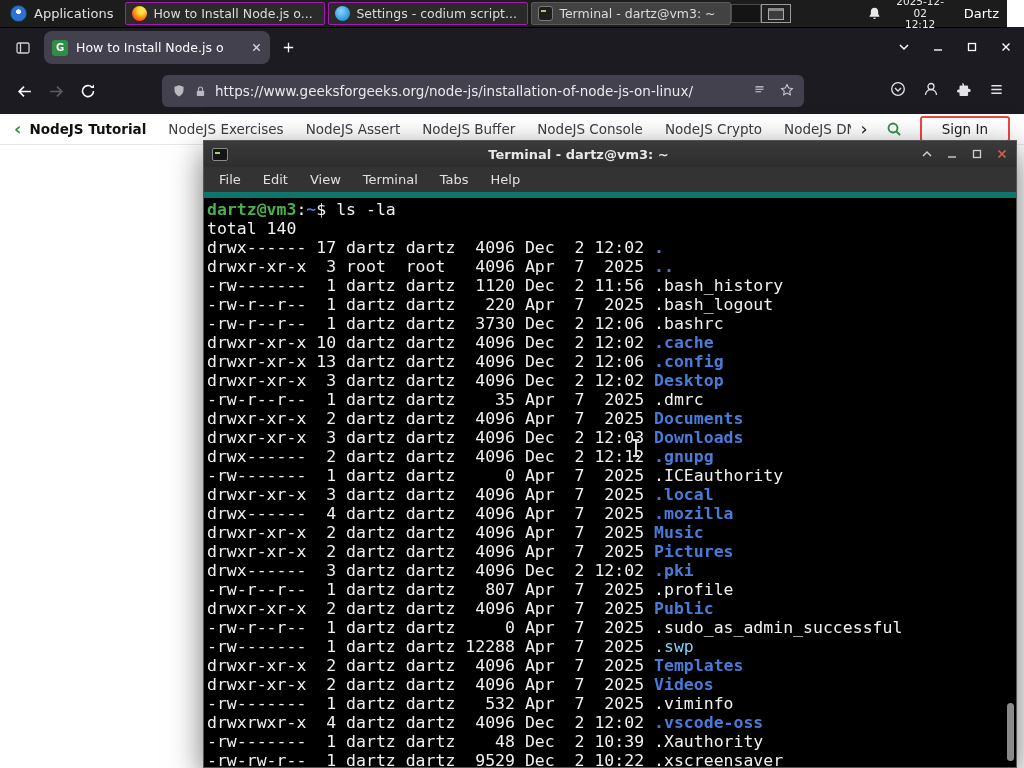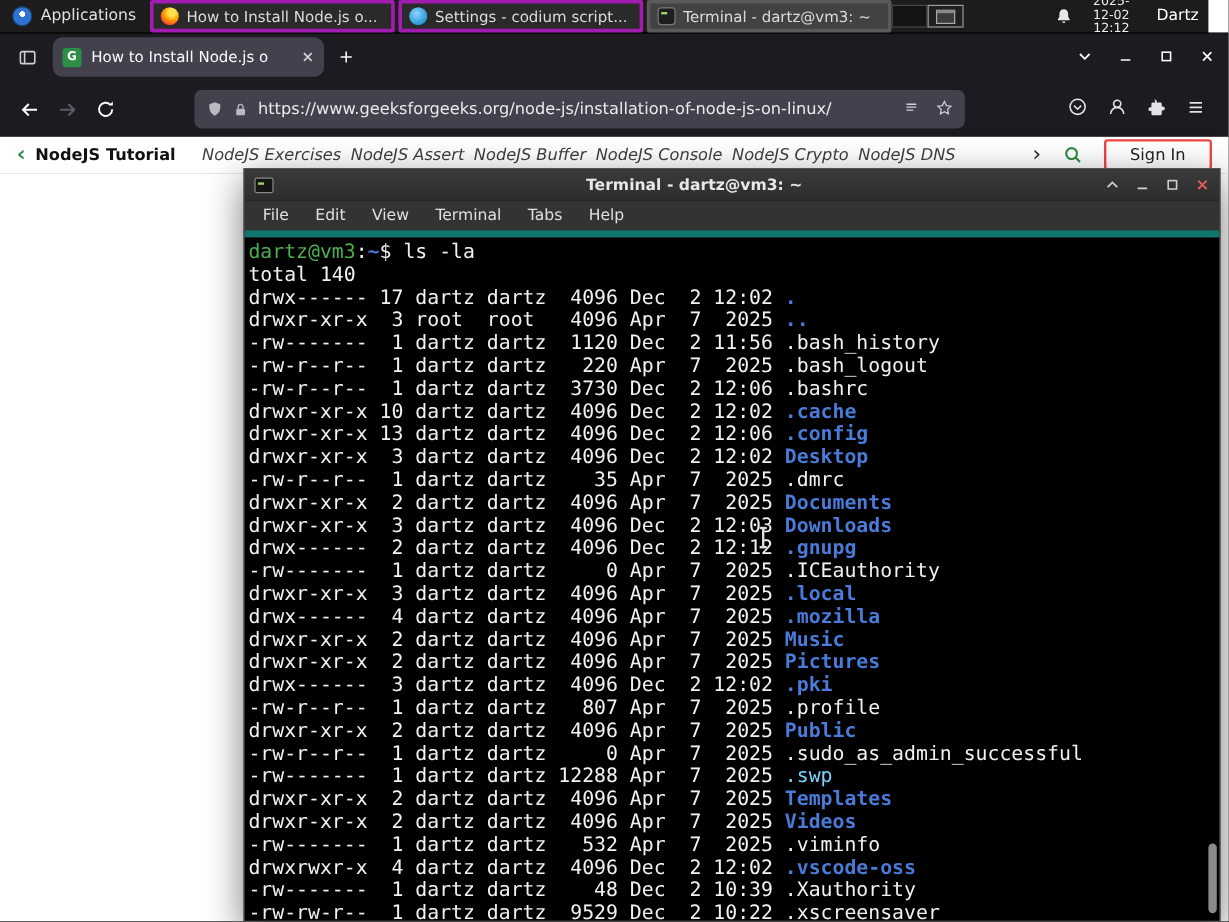--- a/index.html
+++ b/index.html
@@ -3,21 +3,21 @@
 <meta charset="utf-8">
 <style>
   html,body{margin:0;padding:0;background:#000;}
   .screen{position:relative;width:1024px;height:768px;overflow:hidden;background:#fff;font-family:"DejaVu Sans",sans-serif;}
 
   
   .panel{position:absolute;top:0;left:0;right:17px;height:27px;background:#1c1c1c;display:flex;align-items:center;color:#e0e0e0;font-size:13px;z-index:200;border-bottom:1px solid #000;}
   .apps{display:flex;align-items:center;gap:7px;padding:0 10px;height:100%;}
   .apps-icon{width:17px;height:17px;border-radius:50%;background:radial-gradient(circle at 50% 38%,#ffffff 0 19%,#2f73d0 21% 100%);border:1px solid #16406f;box-sizing:border-box;}
   .taskbar{display:flex;gap:3px;align-items:center;height:100%;margin-left:2px;}
-  .task-btn{width:186px;height:21px;display:flex;align-items:center;gap:6px;padding:0 6px;background:#2a2a2a;border:3px solid #a21caf;border-radius:2px;overflow:hidden;}
+  .task-btn{width:186px;height:21px;display:flex;align-items:center;gap:6px;padding:0 6px;background:#2a2a2a;border:1px solid #a21caf;border-radius:2px;overflow:hidden;}
   .task-btn.active{background:#424242;border-color:#5a5a5a;}
   .ticon{width:15px;height:15px;flex:none;border-radius:3px;}
   .firefox-icon{border-radius:50%;background:radial-gradient(circle at 62% 30%,#ffe14d 0 22%,#ff9a00 48%,#ff4f2e 72%,#b5179e 100%);}
   .codium-icon{border-radius:50%;background:radial-gradient(circle at 40% 35%,#8ed1ff,#2196d4 75%);}
   .terminal-icon{background:#1e1e1e;border:1px solid #7a7a7a;box-sizing:border-box;position:relative;}
   .terminal-icon::after{content:"";position:absolute;left:2px;top:3px;width:5px;height:2px;background:#9fd468;}
   .ttext{font-size:12.5px;white-space:nowrap;overflow:hidden;color:#dcdcdc;}
   .pager{display:flex;margin-left:auto;margin-right:76px;}
   .pager-cell{width:30px;height:19px;background:#141414;border:1px solid #4a4a4a;box-sizing:border-box;}
   .pager-cell.active{border-color:#9a9a9a;background:#202020;display:grid;place-items:center;}
@@ -40,40 +40,40 @@
   .nav-btn{width:32px;height:32px;display:grid;place-items:center;color:#fbfbfe;border-radius:4px;}
   .nav-btn.disabled{color:#5c5b66;}
   .urlbar{width:642px;height:32px;margin-left:58px;background:#42414d;border-radius:6px;display:flex;align-items:center;padding:0 10px;gap:8px;box-sizing:border-box;}
   .url-icon{color:#b9b9c2;display:grid;place-items:center;flex:none;}
   .url-text{font-size:13.5px;color:#e9e9ef;white-space:nowrap;overflow:hidden;flex:1;}
   .url-actions{display:flex;gap:14px;color:#cfcfd8;align-items:center;}
   .toolbar-right{display:flex;align-items:center;gap:17px;margin-left:auto;margin-right:12px;color:#e2e2e8;}
   .site-nav{position:absolute;top:87px;left:0;right:0;height:31px;background:#fff;display:flex;align-items:center;padding:0 14px;color:#3c4043;border-bottom:1px solid #e8e8e8;box-sizing:border-box;}
   .chev-left{color:#2f8d46;font-weight:bold;font-size:18px;margin-right:8px;line-height:1;}
   .nav-primary{font-weight:700;color:#111;font-size:13.5px;margin-right:22px;white-space:nowrap;}
-  .site-items{display:flex;gap:8px;font-size:13.5px;white-space:nowrap;overflow:hidden;flex:1;font-style:italic;}
+  .site-items{display:flex;gap:22px;font-size:13.5px;white-space:nowrap;overflow:hidden;flex:1;}
   .site-right{display:flex;align-items:center;gap:18px;margin-left:10px;}
   .chev-right{color:#222;font-size:18px;line-height:1;}
   .search-btn{color:#2f8d46;display:grid;place-items:center;}
   .signin{font-size:13.5px;color:#202124;border:2px solid #ef4444;border-radius:3px;padding:3px 20px;white-space:nowrap;}
   .page{position:absolute;top:118px;left:0;right:0;bottom:0;background:#ffffff;}
 
   
   .terminal{position:absolute;left:203px;top:140px;width:814px;height:628px;border:1px solid #555;box-shadow:0 10px 30px rgba(0,0,0,.55);display:flex;flex-direction:column;z-index:100;box-sizing:border-box;background:#000;}
   .term-title{height:26px;flex:none;background:linear-gradient(#3a3a3a,#2d2d2d);display:flex;align-items:center;padding:0 8px;color:#e8e8e8;}
   .term-title-icon{width:16px;height:13px;background:#151515;border:1px solid #8a8a8a;border-radius:2px;margin-right:8px;position:relative;box-sizing:border-box;flex:none;}
   .term-title-icon::after{content:"";position:absolute;left:2px;top:3px;width:5px;height:2px;background:#9fd468;}
   .term-title-text{flex:1;text-align:center;font-weight:bold;font-size:13px;}
   .term-win-controls{display:flex;gap:13px;align-items:center;color:#cfcfcf;flex:none;}
   .term-close{color:#e05f55;}
   .term-menu{height:25px;flex:none;background:#333;display:flex;align-items:center;padding-left:4px;color:#e0e0e0;font-size:13px;border-bottom:6px solid #0f766e;}
   .term-menu-item{padding:0 11px;}
   .term-body{flex:1;position:relative;background:#000;overflow:hidden;padding:2px 0 0 3px;font-family:"DejaVu Sans Mono",monospace;font-size:16.5px;line-height:19px;color:#f1f1f1;}
   .tline{white-space:pre;height:19px;}
-  .tg{color:#4CAF50;font-weight:normal;}
+  .tg{color:#4CAF50;font-weight:bold;}
   .tb{color:#4a7bd9;font-weight:bold;}
   .dim{color:#7dd3fc;}
   .term-scroll{position:absolute;right:2px;bottom:6px;width:7px;height:58px;background:#8a8a8a;border-radius:4px;}
   .ibeam{position:absolute;left:431px;top:242px;width:2px;height:16px;background:#dcdcdc;}
   .ibeam::before,.ibeam::after{content:"";position:absolute;left:-2px;width:6px;height:2px;background:#dcdcdc;}
   .ibeam::before{top:-1px}.ibeam::after{bottom:-1px}
 </style>
 </head>
 <body>
 

